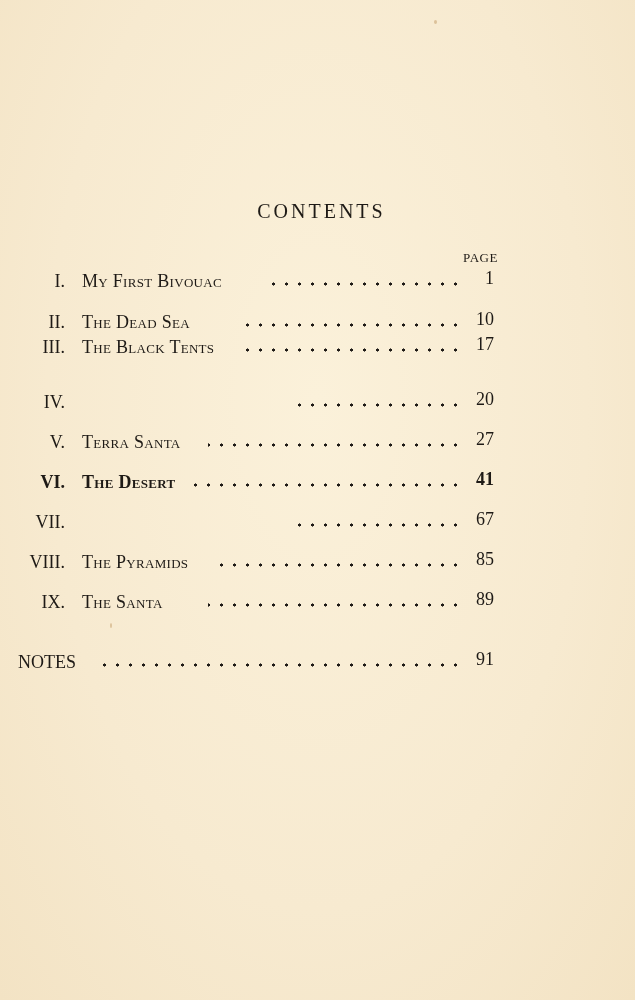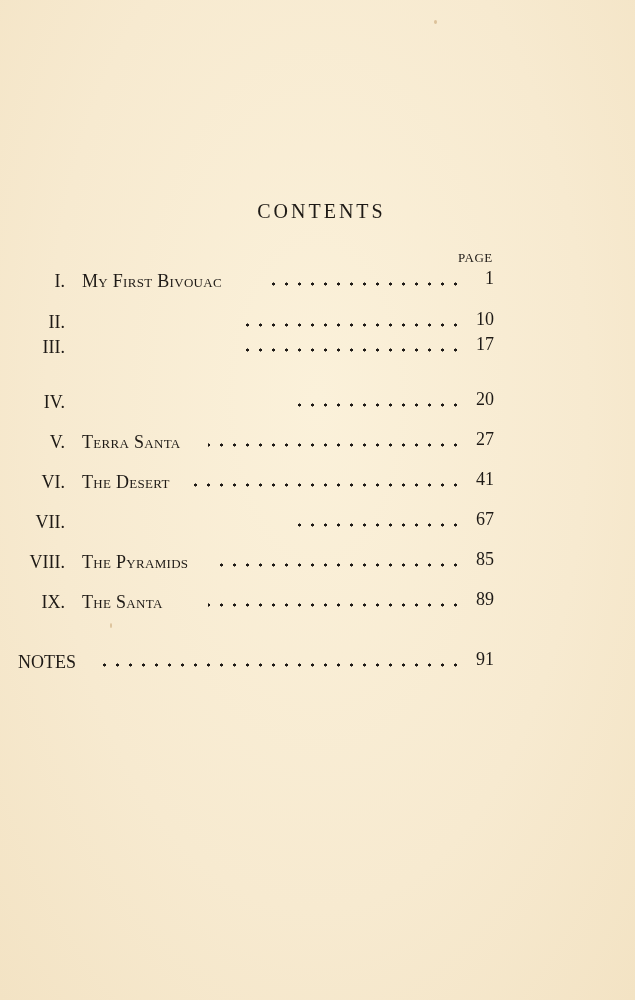--- a/index.html
+++ b/index.html
@@ -12,21 +12,21 @@
       position: relative;
     }
     .page { position: absolute; left: 0; top: 0; width: 635px; height: 1000px; }
     .title {
       position: absolute; top: 200px; left: 0; width: 635px;
       text-align: center; font-size: 20px; letter-spacing: 3px;
       padding-left: 8px; box-sizing: border-box;
     }
     .page-col-label {
       position: absolute; top: 250px; left: 458px; width: 45px;
-      text-align: left; font-size: 13px; letter-spacing: 0.5px;
+      text-align: center; font-size: 13px; letter-spacing: 0.5px;
     }
     .entry {
       position: absolute; left: 0; width: 635px; height: 26px;
       font-size: 18px; line-height: 26px;
     }
     .num {
       position: absolute; left: 0; width: 65px; text-align: right;
     }
     .ttl {
       position: absolute; left: 82px; font-variant: small-caps;
@@ -58,40 +58,42 @@
 
   <div>
     <div class="entry" style="top:268px;">
       <span class="num">I.</span>
       <span class="ttl">My First Bivouac</span>
       <span class="dots" style="left:262px;"></span>
       <span class="pg">1</span>
     </div>
     <div class="entry" style="top:309px;text-decoration:underline;">
       <span class="num">II.</span>
+      <span class="ttl">The Dead Sea</span>
       <span class="dots" style="left:236px;"></span>
       <span class="pg">10</span>
     </div>
     <div class="entry" style="top:334px;">
       <span class="num">III.</span>
+      <span class="ttl">The Black Tents</span>
       <span class="dots" style="left:242px;"></span>
       <span class="pg">17</span>
     </div>
     <div class="entry" style="top:389px;">
       <span class="num">IV.</span>
       <span class="dots" style="left:294px;"></span>
       <span class="pg">20</span>
     </div>
     <div class="entry" style="top:429px;">
       <span class="num">V.</span>
       <span class="ttl">Terra Santa</span>
       <span class="dots" style="left:208px;"></span>
       <span class="pg">27</span>
     </div>
-    <div class="entry" style="top:469px;">
+    <div class="entry" style="top:469px;font-weight:bold;">
       <span class="num">VI.</span>
       <span class="ttl">The Desert</span>
       <span class="dots" style="left:190px;"></span>
       <span class="pg">41</span>
     </div>
     <div class="entry" style="top:509px;">
       <span class="num">VII.</span>
       <span class="dots" style="left:296px;"></span>
       <span class="pg">67</span>
     </div>

